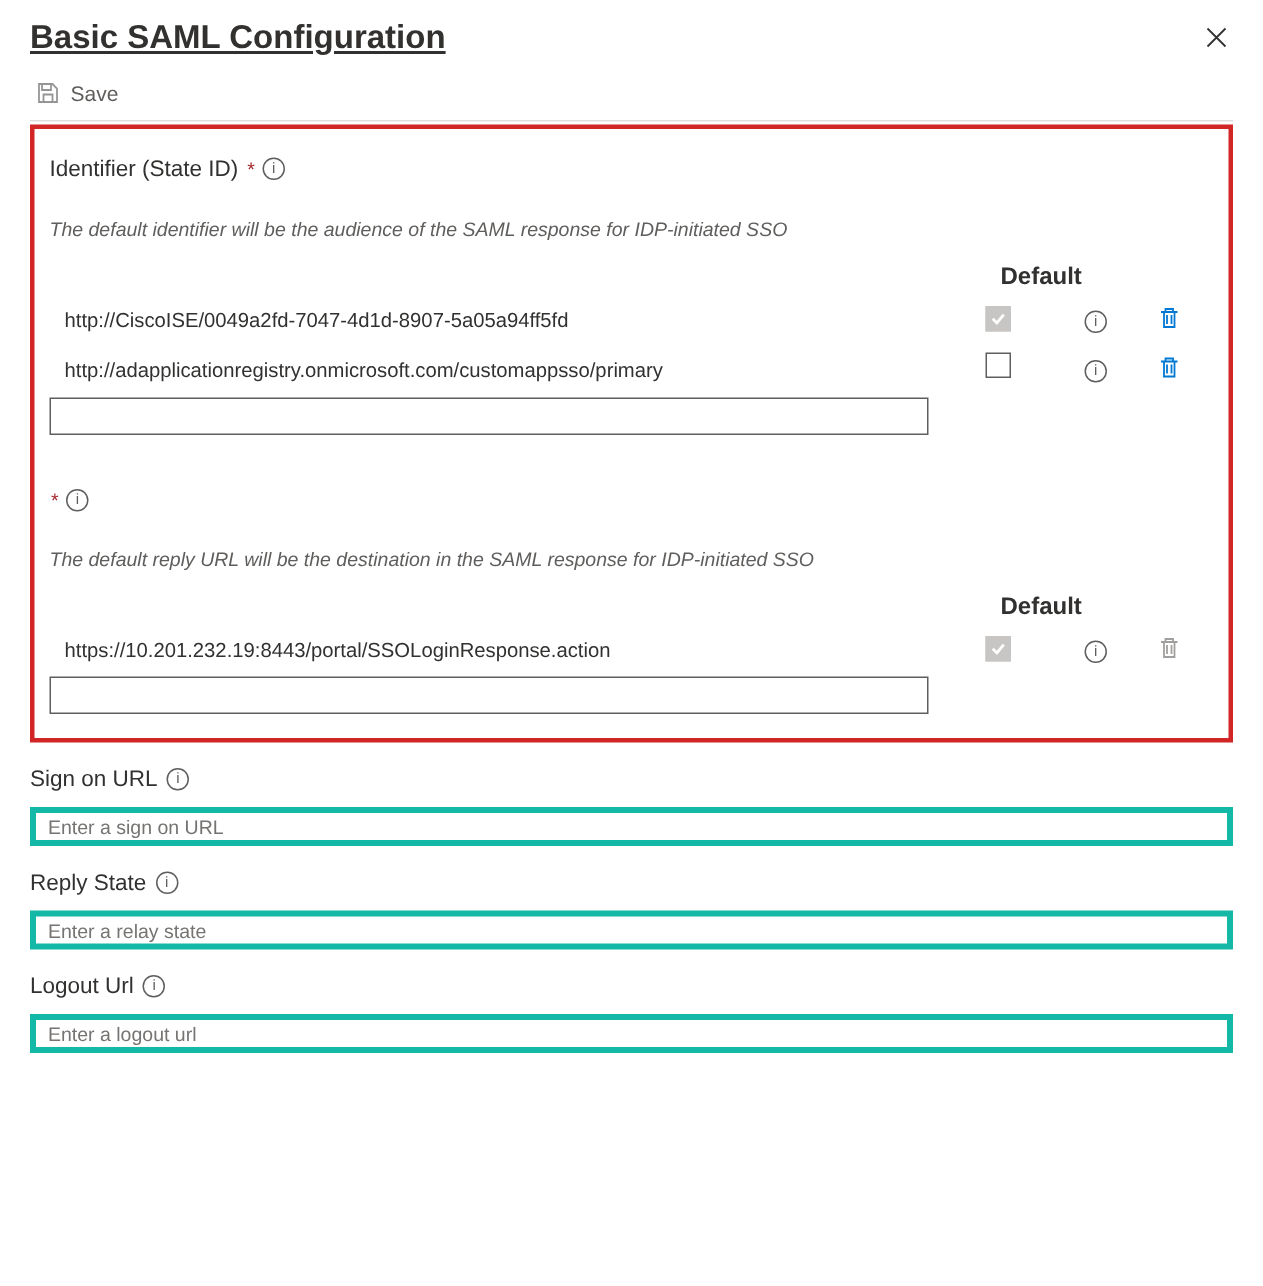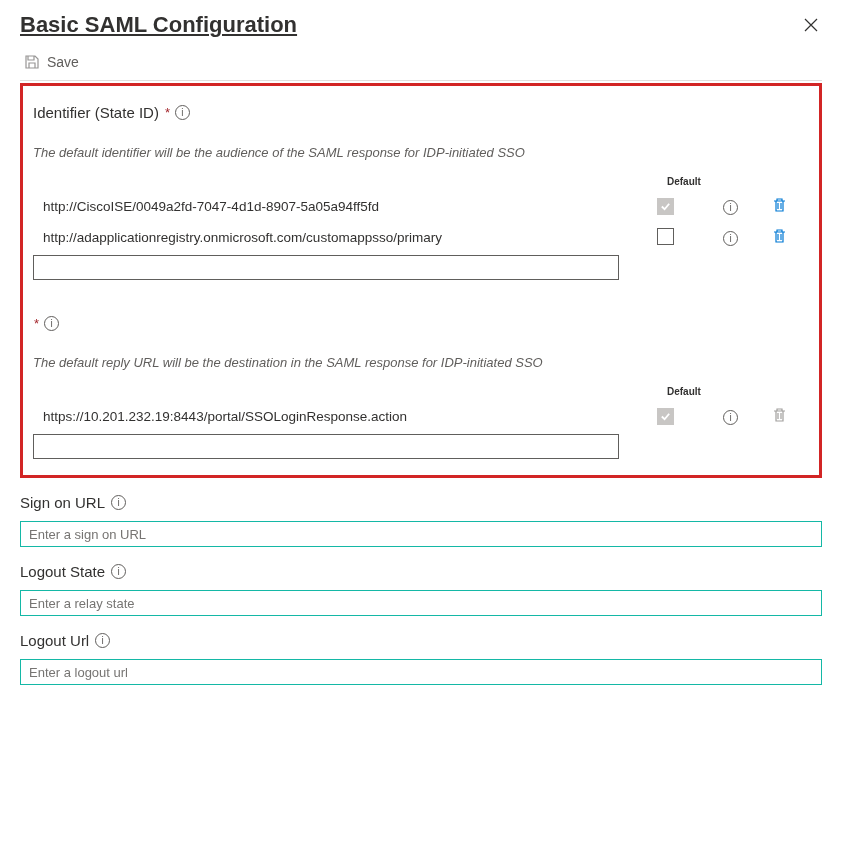--- a/index.html
+++ b/index.html
@@ -76,21 +76,21 @@
       margin-top: 24px;
     }
     .default-header-row {
       display: flex;
       align-items: center;
       padding-right: 0;
       margin-top: 16px;
       margin-bottom: 4px;
     }
     .url-col { flex: 1 1 auto; }
-    .default-col { width: 66px; font-size: 10px; font-weight: 600; }
+    .default-col { width: 66px; font-size: 16px; font-weight: 600; }
     .info-col { width: 36px; }
     .del-col { width: 40px; text-align: center; }
     .data-row {
       display: flex;
       align-items: center;
       padding: 6px 10px 6px 10px;
       font-size: 13.5px;
       color: #323130;
     }
     .data-row .cell-url { flex: 1 1 auto; }
@@ -133,21 +133,21 @@
     }
     .plain-section { margin-top: 16px; }
     .plain-label-row {
       display: flex; align-items: center; gap: 6px;
       margin-bottom: 10px;
     }
     .plain-label { font-size: 15px; color: #323130; }
     .full-input {
       width: 100%;
       height: 26px;
-      border: 1px solid #14b8a6;
+      border: 4px solid #14b8a6;
       font-size: 13px;
       padding: 0 8px;
       outline: none;
       color: #605e5c;
     }
     .full-input::placeholder { color: #767472; }
     .icon-svg { display: block; }
   </style>
 </head>
 <body>
@@ -269,21 +269,21 @@
 <div class="plain-section">
   <div class="plain-label-row">
     <span class="plain-label">Sign on URL</span>
     <span class="info-icon">i</span>
   </div>
   <input class="full-input" type="text" placeholder="Enter a sign on URL" style="">
 </div>
 
 <div class="plain-section">
   <div class="plain-label-row">
-    <span class="plain-label">Logout State</span>
+    <span class="plain-label">Reply State</span>
     <span class="info-icon">i</span>
   </div>
   <input class="full-input" type="text" placeholder="Enter a relay state" style="">
 </div>
 
 <div class="plain-section">
   <div class="plain-label-row">
     <span class="plain-label">Logout Url</span>
     <span class="info-icon">i</span>
   </div>

